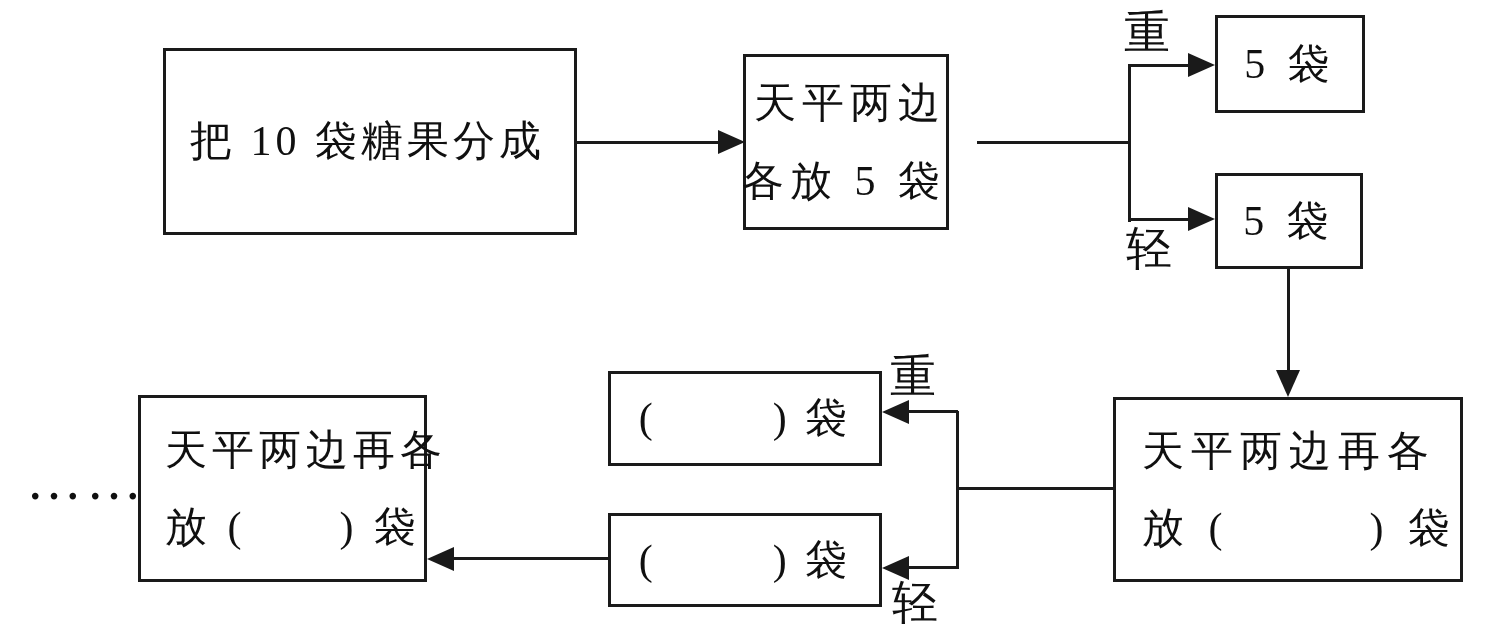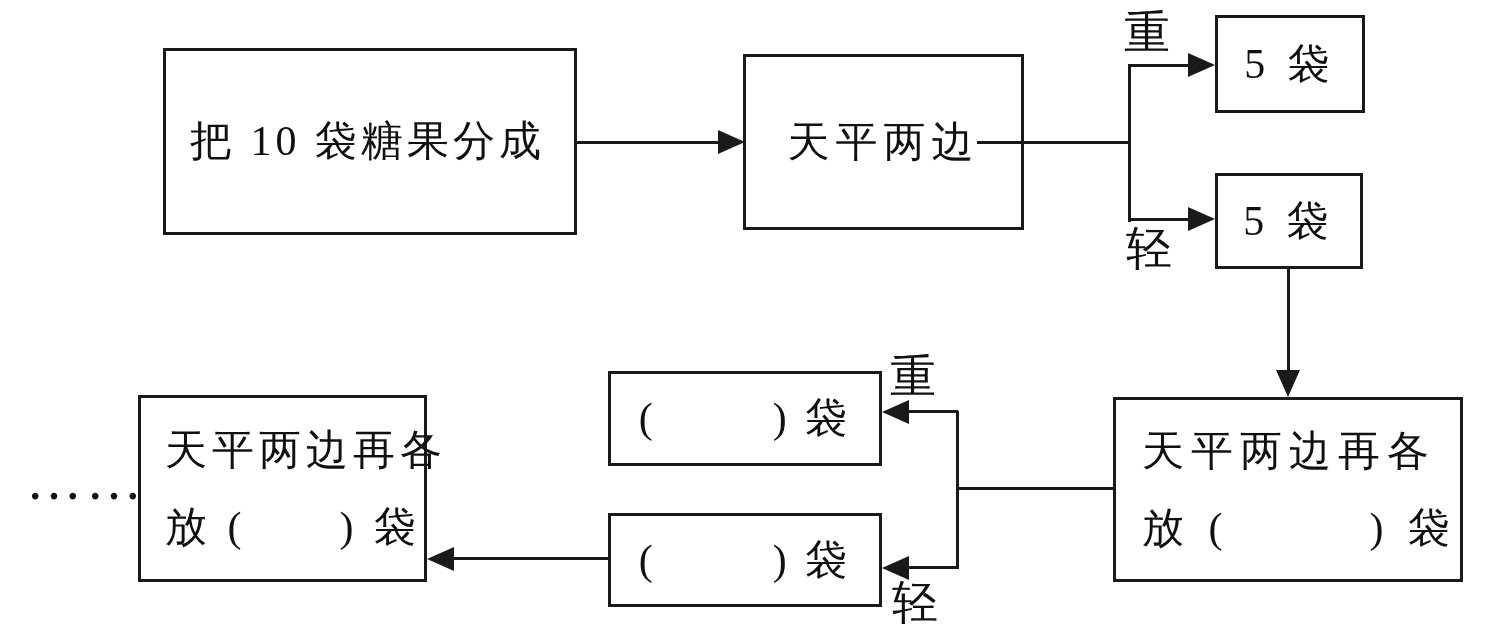--- a/index.html
+++ b/index.html
@@ -12,21 +12,21 @@
   
   .node {
     position:absolute; box-sizing:border-box;
     border:3px solid #1a1a1a; background:#ffffff;
     display:flex; flex-direction:column; justify-content:center;
     font-size:42px; line-height:1.1; white-space:pre;
   }
   .node .ln { display:block; }
 
   .box-divide        { left:163px; top:48px;  width:414px; height:187px; padding-left:24px; letter-spacing:4px; gap:32px; }
-  .box-balance1      { left:743px; top:54px;  width:281px; height:176px; text-align:center; letter-spacing:6px; gap:32px; }
+  .box-balance1      { left:743px; top:54px;  width:206px; height:176px; text-align:center; letter-spacing:6px; gap:32px;align-items:flex-end; }
   .box-heavy5        { left:1215px; top:15px;  width:150px; height:98px;  text-align:center; letter-spacing:6px; }
   .box-light5        { left:1215px; top:173px; width:148px; height:96px;  text-align:center; letter-spacing:6px; }
   .box-balance2      { left:1113px; top:397px; width:350px; height:185px; padding-left:26px; letter-spacing:7px; gap:30px; }
   .box-unknown-heavy { left:608px; top:371px; width:274px; height:95px;  text-align:center; letter-spacing:4px; }
   .box-unknown-light { left:608px; top:513px; width:274px; height:94px;  text-align:center; letter-spacing:4px; }
   .box-balance3      { left:138px; top:395px; width:289px; height:187px; padding-left:24px; letter-spacing:5px; gap:30px; }
 
   
   .hline, .vline { position:absolute; background:#1a1a1a; }
   .hline { height:3px; }
@@ -71,20 +71,21 @@
 <body>
 
 <div class="canvas">
 
   <div class="node box-divide">
     <span class="ln">把 10 袋糖果分成</span>
   </div>
 
   <div class="node box-balance1">
     <span class="ln">天平两边</span>
+    <span class="ln">各放 5 袋</span>
   </div>
 
   <div class="node box-heavy5">
     <span class="ln">5 袋</span>
   </div>
 
   <div class="node box-light5">
     <span class="ln">5 袋</span>
   </div>
 

